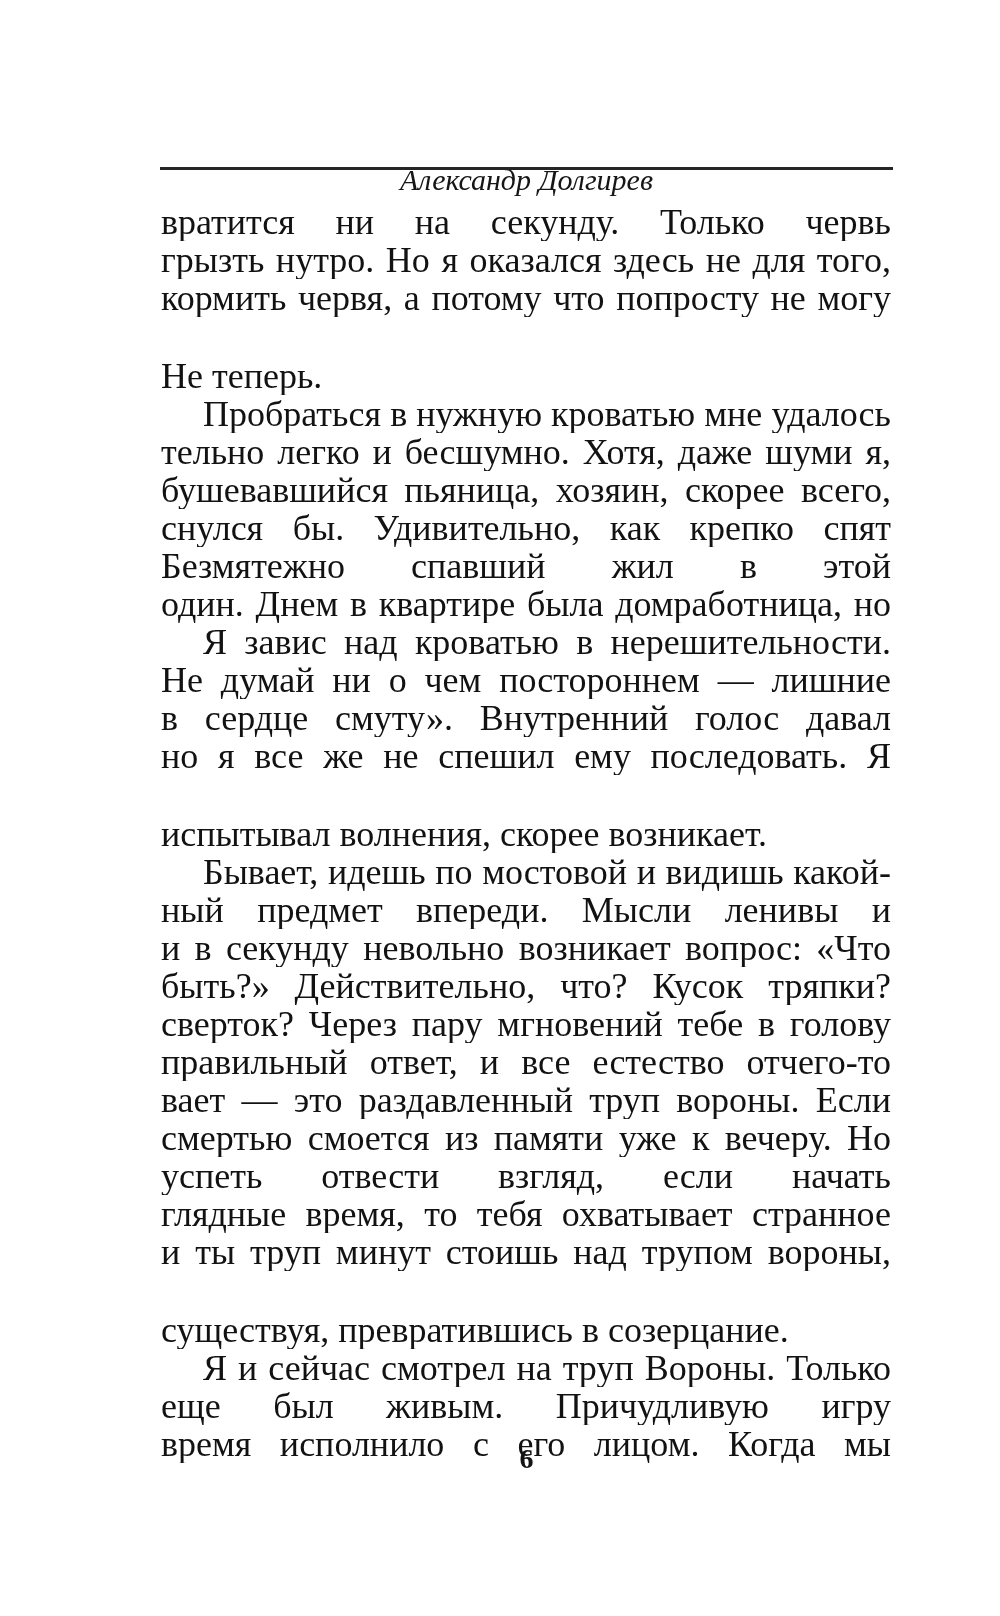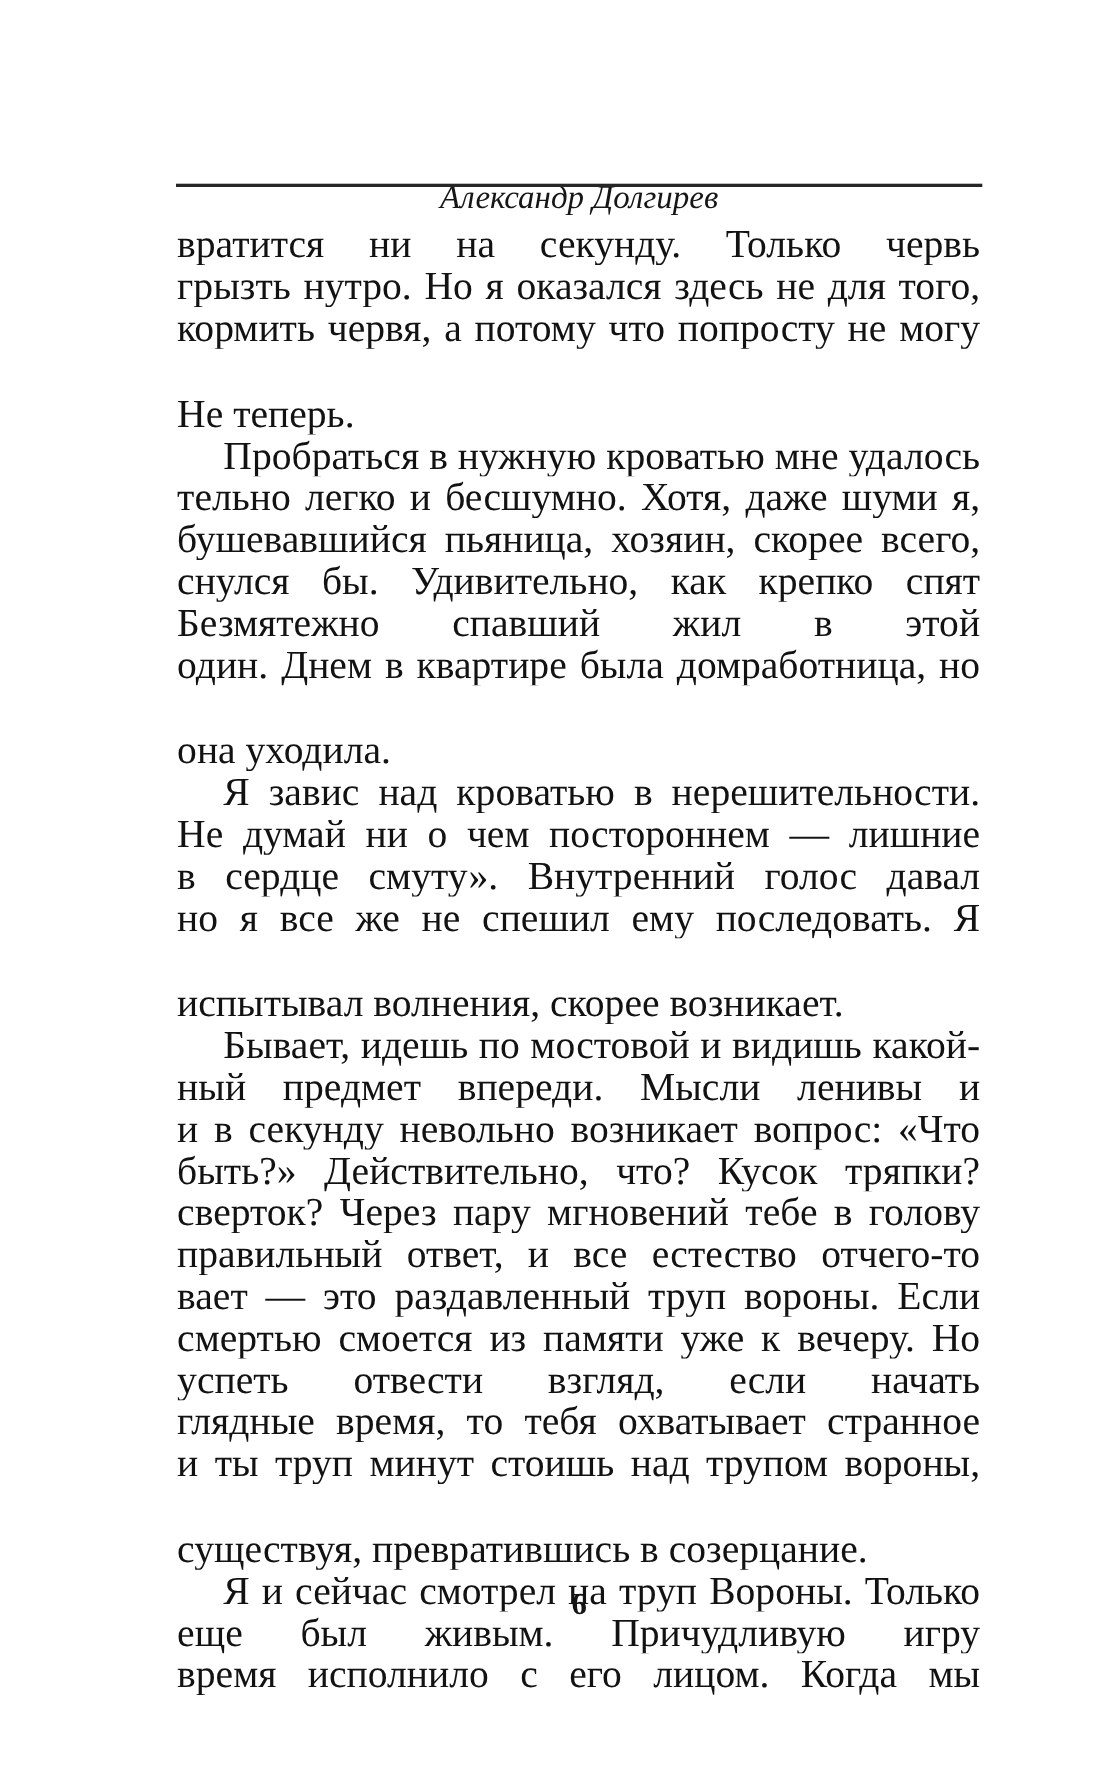--- a/index.html
+++ b/index.html
@@ -78,21 +78,20 @@
       <div class="line">вратится ни на секунду. Только червь ностальгии начнет</div>
       <div class="line">грызть нутро. Но я оказался здесь не для того, чтобы</div>
       <div class="line">кормить червя, а потому что попросту не могу иначе.</div>
       <div class="line last">Не теперь.</div>
       <div class="line indent">Пробраться в нужную кроватью мне удалось удиви-</div>
       <div class="line">тельно легко и бесшумно. Хотя, даже шуми я, как раз-</div>
       <div class="line">бушевавшийся пьяница, хозяин, скорее всего, не про-</div>
       <div class="line">снулся бы. Удивительно, как крепко спят мерзавцы!</div>
       <div class="line">Безмятежно спавший жил в этой трехкомнатной квартире</div>
       <div class="line">один. Днем в квартире была домработница, но вечером</div>
-      <div class="line last">она уходила.</div>
       <div class="line indent">Я завис над кроватью в нерешительности. «Бей сразу.</div>
       <div class="line">Не думай ни о чем постороннем — лишние мысли вселяют</div>
       <div class="line">в сердце смуту». Внутренний голос давал дельный совет,</div>
       <div class="line">но я все же не спешил ему последовать. Я больше не</div>
       <div class="line last">испытывал волнения, скорее возникает.</div>
       <div class="line indent">Бывает, идешь по мостовой и видишь какой-то тем-</div>
       <div class="line">ный предмет впереди. Мысли ленивы и расслабленны,</div>
       <div class="line">и в секунду невольно возникает вопрос: «Что бы это могло</div>
       <div class="line">быть?» Действительно, что? Кусок тряпки? Какой-то</div>
       <div class="line">сверток? Через пару мгновений тебе в голову приходит</div>

